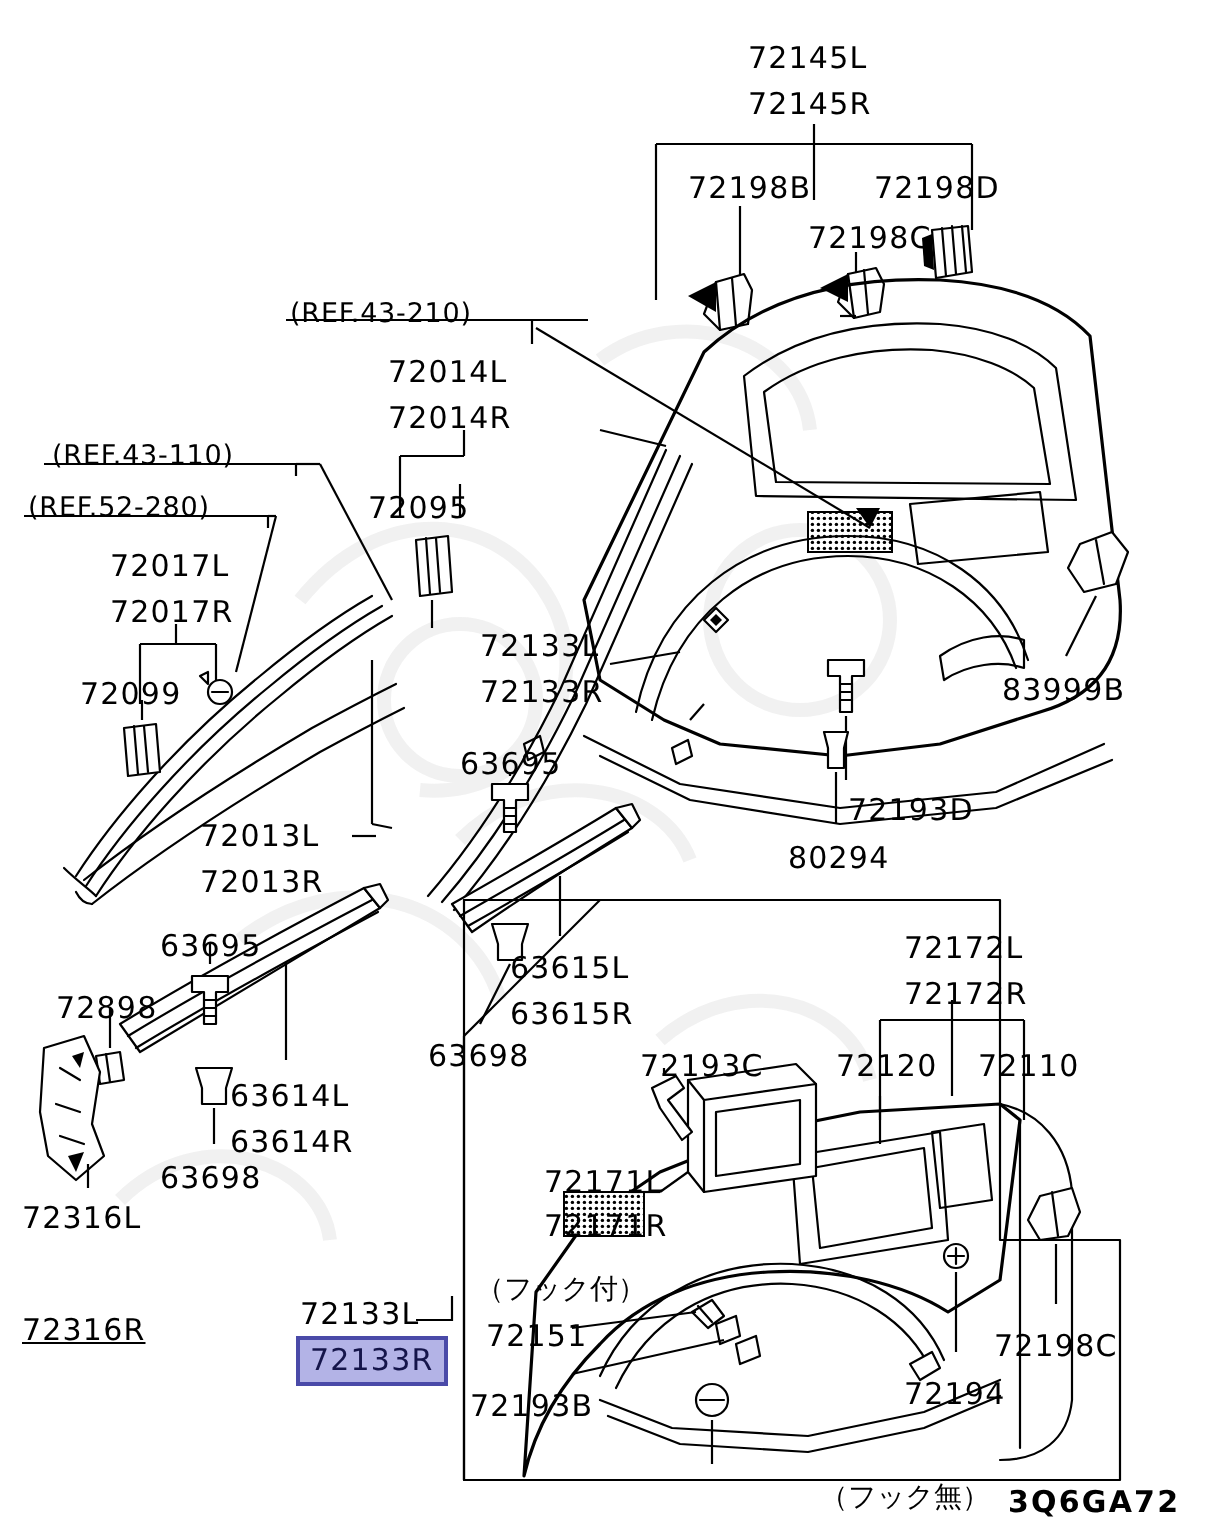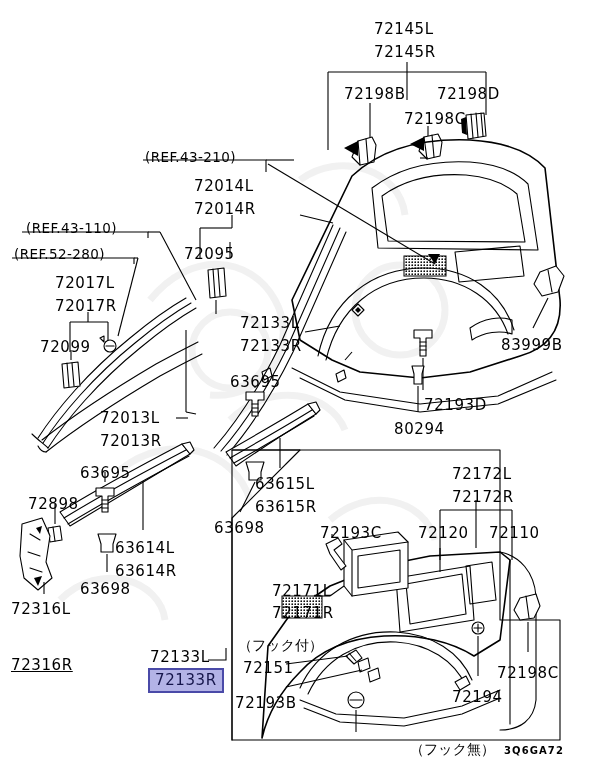--- a/index.html
+++ b/index.html
@@ -17,21 +17,21 @@
     font-family:"DejaVu Sans","Liberation Sans",sans-serif;
     font-size:15px;
     letter-spacing:0.6px;
     white-space:nowrap;
     color:#000;
     line-height:18px;
   }
   .lbl.small{font-size:13.5px;letter-spacing:0.4px;}
   .lbl.jp{font-size:14px;letter-spacing:0px;}
   .lbl.code{
-    font-size:10px;letter-spacing:1.1px;font-weight:bold;
+    font-size:15px;letter-spacing:1.1px;font-weight:bold;
   }
   .hl{
     position:absolute;
     font-size:15px;letter-spacing:0.6px;white-space:nowrap;
     background:#b3b3e6;
     border:2px solid #4a4aa8;
     color:#15154a;
     padding:1px 5px 2px 5px;
     line-height:18px;
   }

